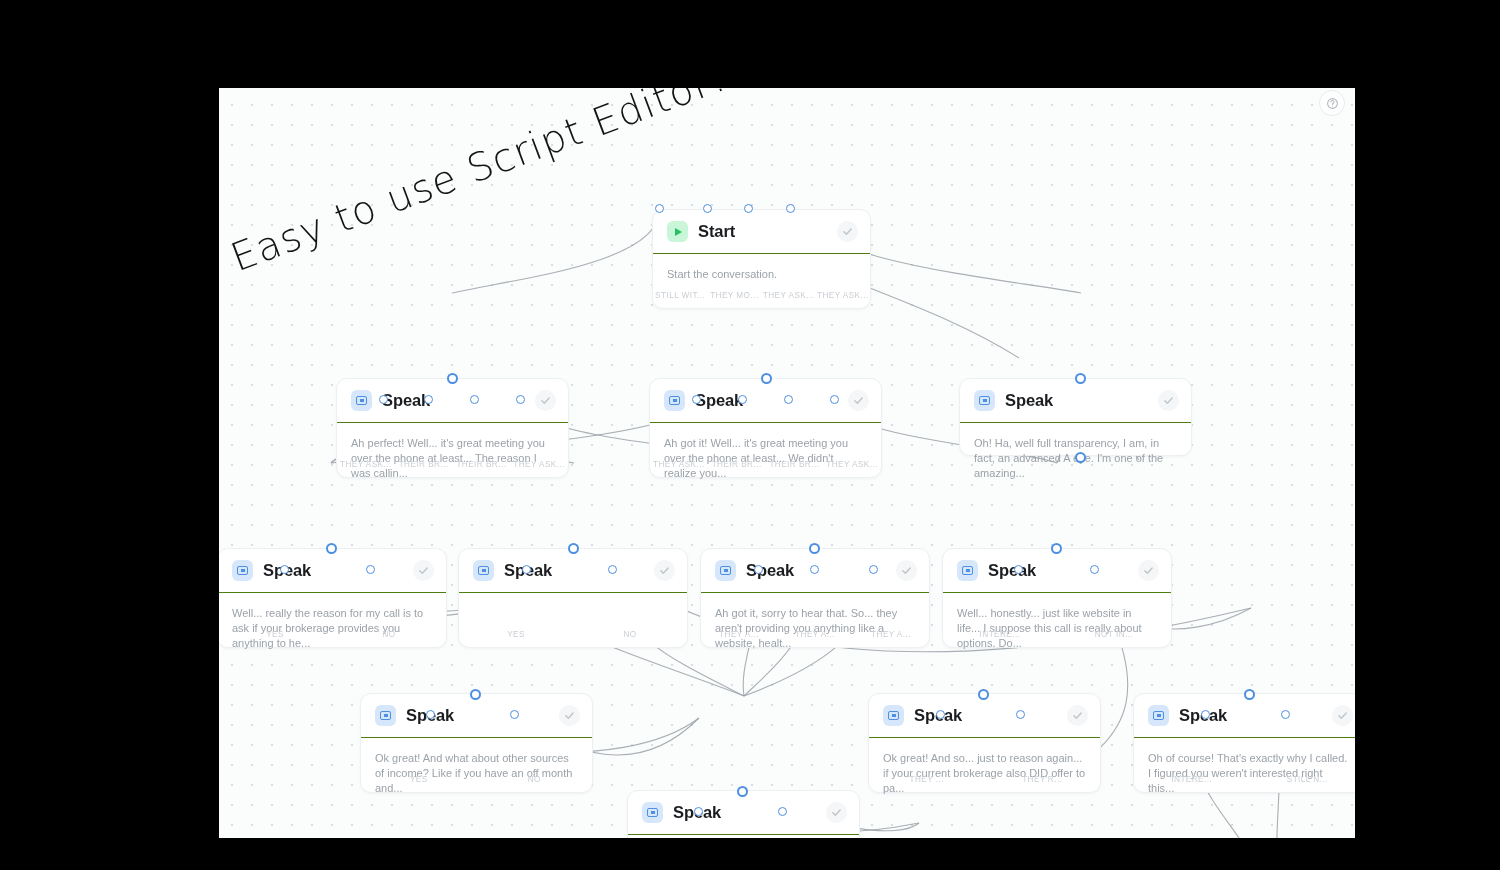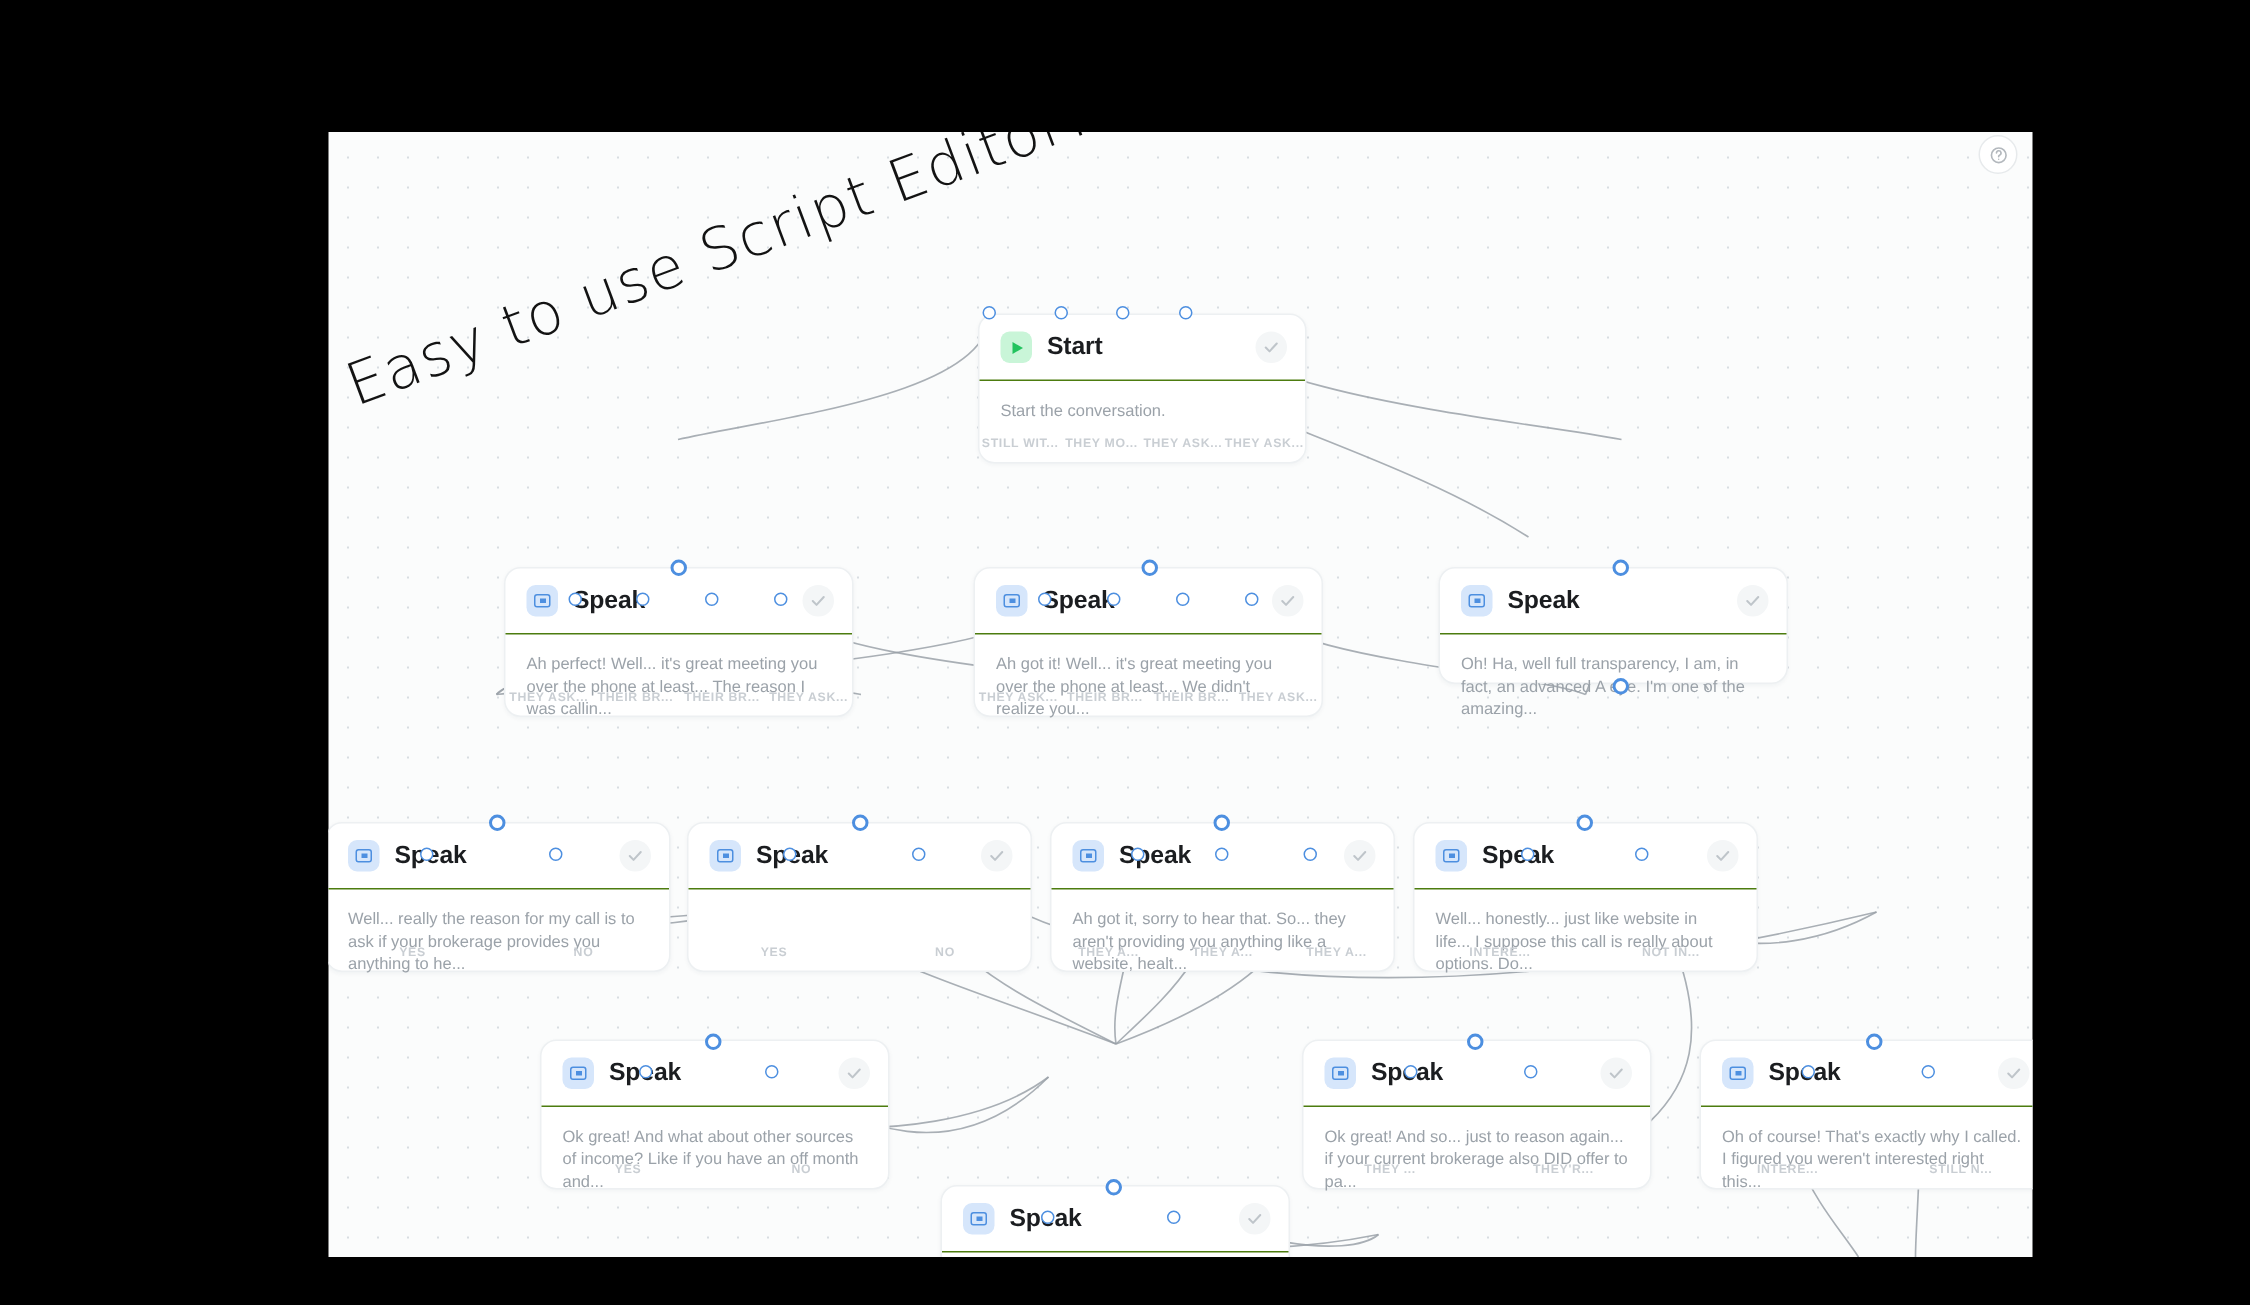--- a/index.html
+++ b/index.html
@@ -106,21 +106,20 @@
   .node-body {
     padding: 13px 14px 0 14px;
     font-size: 11px;
     line-height: 15.2px;
     color: #9ba2a9;
   }
   .ports {
     position: absolute;
     left: 0; right: 0; bottom: 8px;
     display: flex;
-    font-weight: bold;
   }
   .port {
     flex: 1 1 0;
     text-align: center;
     font-size: 8.2px;
     letter-spacing: .45px;
     color: #c9ced3;
     white-space: nowrap;
     overflow: hidden;
     text-transform: uppercase;

